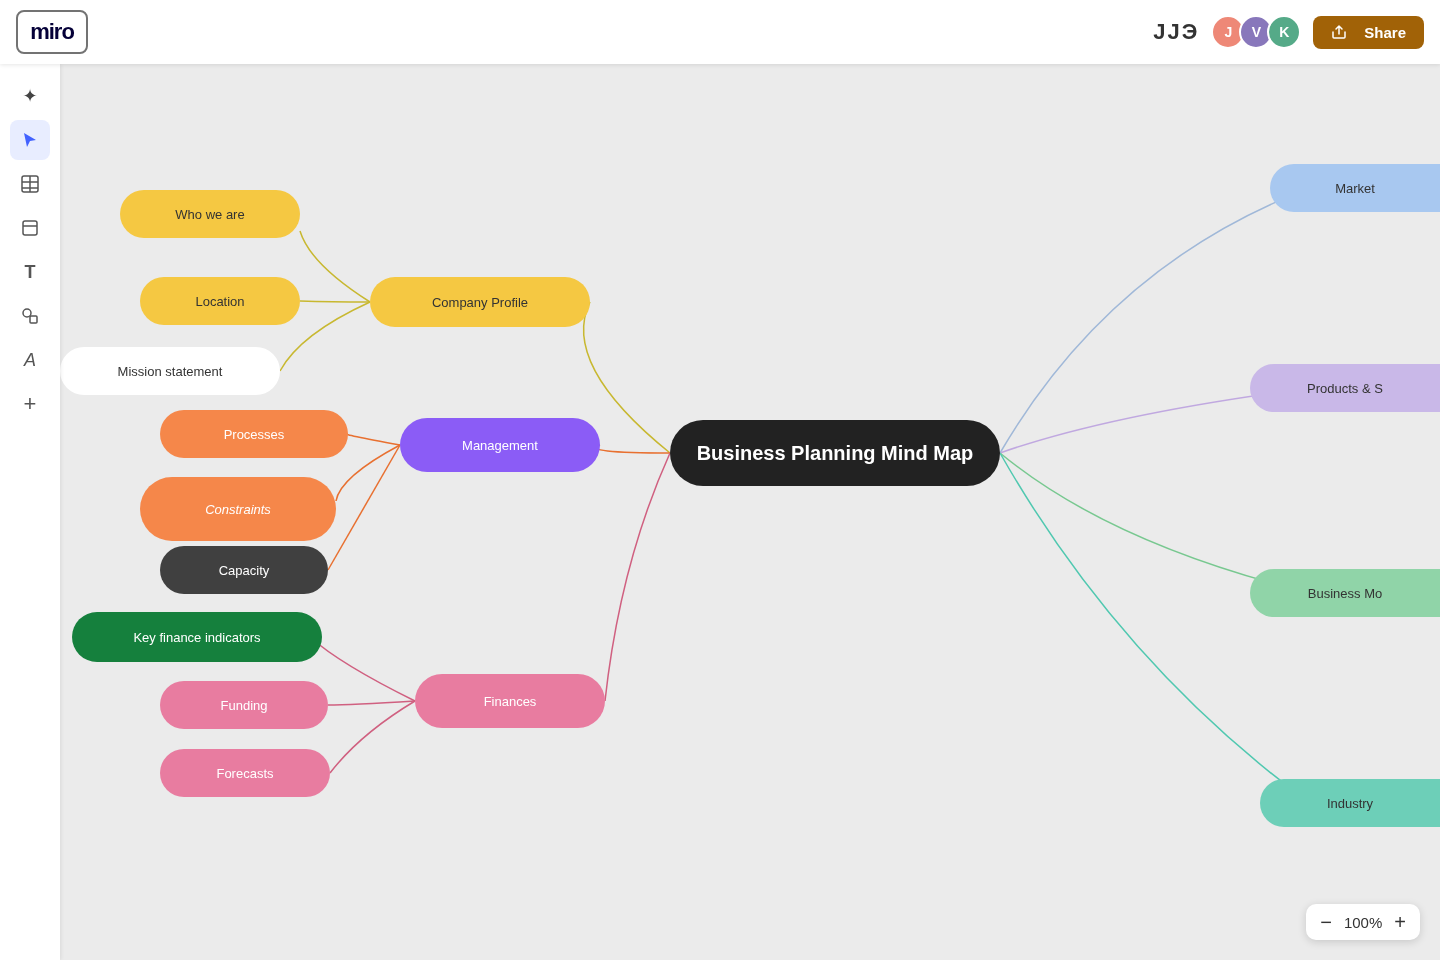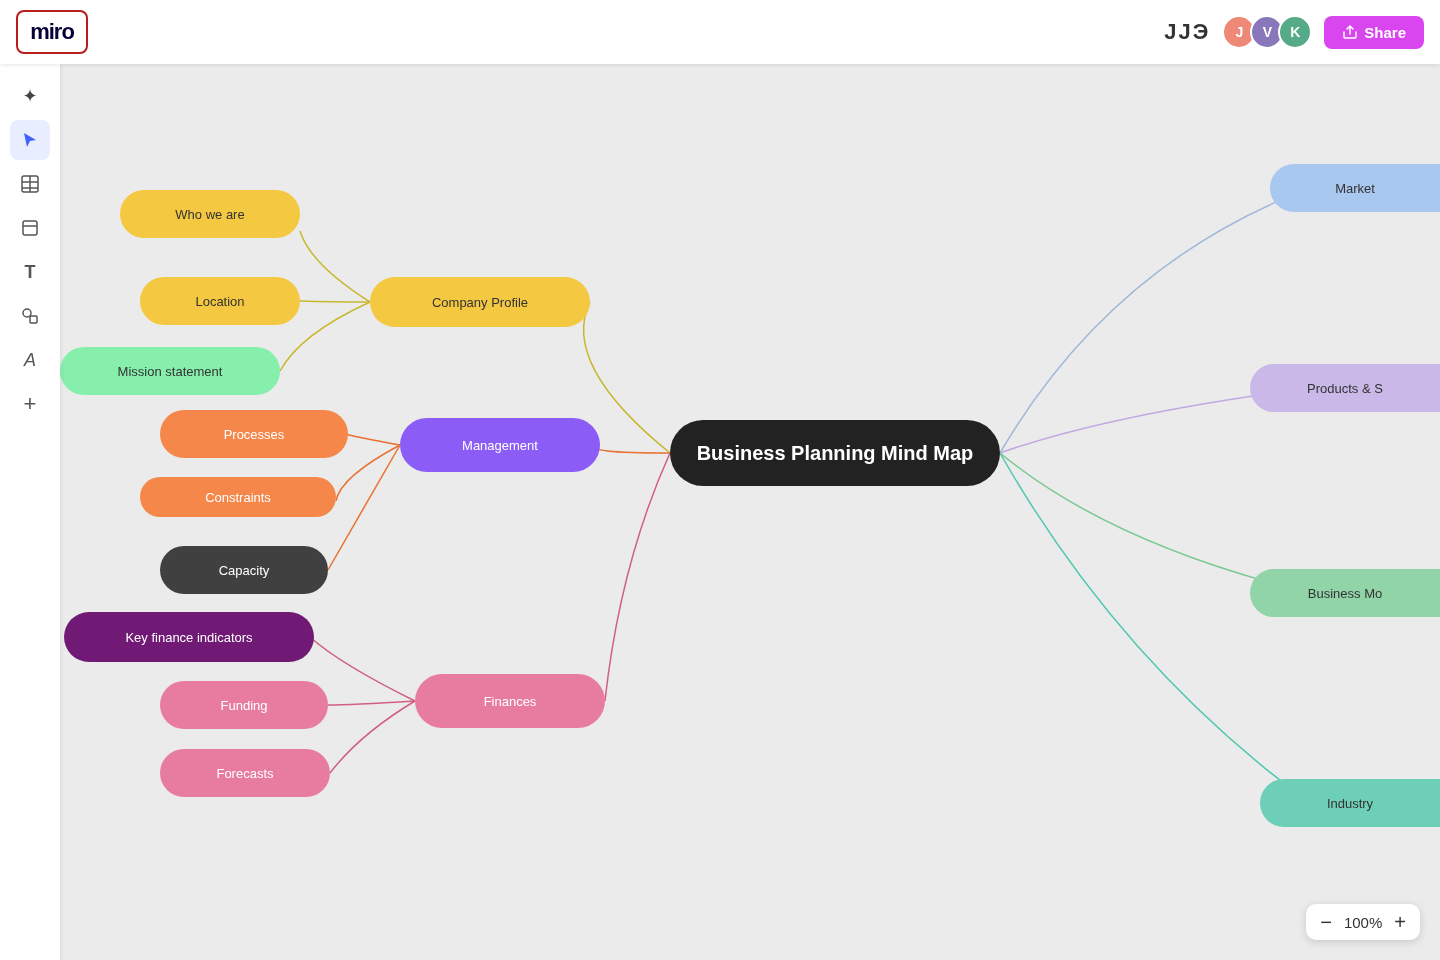--- a/index.html
+++ b/index.html
@@ -6,43 +6,43 @@
     body { font-family: -apple-system, BlinkMacSystemFont, 'Segoe UI', sans-serif; background: #e8e8e8; width: 1440px; height: 960px; overflow: hidden; position: relative; }
 
     
     #header {
       position: absolute; top: 0; left: 0; right: 0; height: 64px;
       background: #fff; display: flex; align-items: center; justify-content: space-between;
       padding: 0 16px; z-index: 100; box-shadow: 0 1px 4px rgba(0,0,0,0.1);
     }
     #logo-area { display: flex; align-items: center; gap: 8px; }
     #logo-box {
-      background: #fff; border: 2px solid #b91c1c; border-radius: 8px;
+      background: #fff; border: 2px solid #737373; border-radius: 8px;
       width: 72px; height: 44px; display: flex; align-items: center; justify-content: center;
       font-weight: 900; font-size: 22px; color: #050038; letter-spacing: -1px;
     }
     #header-right { display: flex; align-items: center; gap: 12px; }
     #timer-display {
       font-size: 22px; font-weight: 600; color: #333; letter-spacing: 2px;
       display: flex; align-items: center; gap: 4px;
     }
     #avatars { display: flex; align-items: center; }
     .avatar {
       width: 34px; height: 34px; border-radius: 50%; border: 2px solid #fff;
       margin-left: -6px; display: flex; align-items: center; justify-content: center;
       font-size: 14px; font-weight: bold; color: #fff; overflow: hidden;
     }
     .avatar:first-child { margin-left: 0; }
     .av1 { background: #e87; }
     .av2 { background: #87b; }
     .av3 { background: #5a8; }
     #share-btn {
-      background: #d946ef; color: #fff; border: none; border-radius: 8px;
+      background: #a16207; color: #fff; border: none; border-radius: 8px;
       padding: 8px 18px; font-size: 15px; font-weight: 600; cursor: pointer;
-      display: flex; align-items: center; gap: 6px;
+      display: flex; align-items: center; gap: 17px;
     }
 
     
     #sidebar {
       position: absolute; left: 0; top: 64px; bottom: 0; width: 60px;
       background: #fff; display: flex; flex-direction: column; align-items: center;
       padding: 12px 0; gap: 4px; z-index: 50; box-shadow: 1px 0 4px rgba(0,0,0,0.08);
     }
     .sidebar-tool {
       width: 40px; height: 40px; border-radius: 8px; display: flex; align-items: center;
@@ -72,31 +72,31 @@
     
     #node-center {
       background: #222; color: #fff; font-size: 20px; font-weight: 600;
       left: 610px; top: 356px; width: 330px; height: 66px; border-radius: 40px;
     }
 
     
     #node-company { background: #f5c842; color: #333; left: 310px; top: 213px; width: 220px; height: 50px; }
     #node-who { background: #f5c842; color: #333; left: 60px; top: 126px; width: 180px; height: 48px; }
     #node-location { background: #f5c842; color: #333; left: 80px; top: 213px; width: 160px; height: 48px; }
-    #node-mission { background: #86efac; color: #333; left: 0px; top: 283px; width: 220px; height: 48px; }
+    #node-mission { background: #ffffff; color: #333; left: 0px; top: 283px; width: 220px; height: 48px; }
 
     
     #node-management { background: #8b5cf6; color: #fff; left: 340px; top: 354px; width: 200px; height: 54px; }
     #node-processes { background: #f5874a; color: #fff; left: 100px; top: 346px; width: 188px; height: 48px; }
-    #node-constraints { background: #f5874a; color: #fff; left: 80px; top: 413px; width: 196px; height: 40px; }
+    #node-constraints { background: #f5874a; color: #fff; left: 80px; top: 413px; width: 196px; height: 64px; font-style: italic; }
     #node-capacity { background: #404040; color: #fff; left: 100px; top: 482px; width: 168px; height: 48px; }
 
     
     #node-finances { background: #e87ca0; color: #fff; left: 355px; top: 610px; width: 190px; height: 54px; }
-    #node-keyfinance { background: #701a75; color: #fff; left: 4px; top: 548px; width: 250px; height: 50px; }
+    #node-keyfinance { background: #15803d; color: #fff; left: 12px; top: 548px; width: 250px; height: 50px; }
     #node-funding { background: #e87ca0; color: #fff; left: 100px; top: 617px; width: 168px; height: 48px; }
     #node-forecasts { background: #e87ca0; color: #fff; left: 100px; top: 685px; width: 170px; height: 48px; }
 
     
     #node-market { background: #a8c8f0; color: #333; right: 0px; top: 100px; width: 170px; height: 48px; border-radius: 50px 0 0 50px; }
     #node-products { background: #c9b8e8; color: #333; right: 0px; top: 300px; width: 190px; height: 48px; border-radius: 50px 0 0 50px; }
     #node-businessmo { background: #90d4a8; color: #333; right: 0px; top: 505px; width: 190px; height: 48px; border-radius: 50px 0 0 50px; }
     #node-industry { background: #6dcfb8; color: #333; right: 0px; top: 715px; width: 180px; height: 48px; border-radius: 50px 0 0 50px; }
 
     

